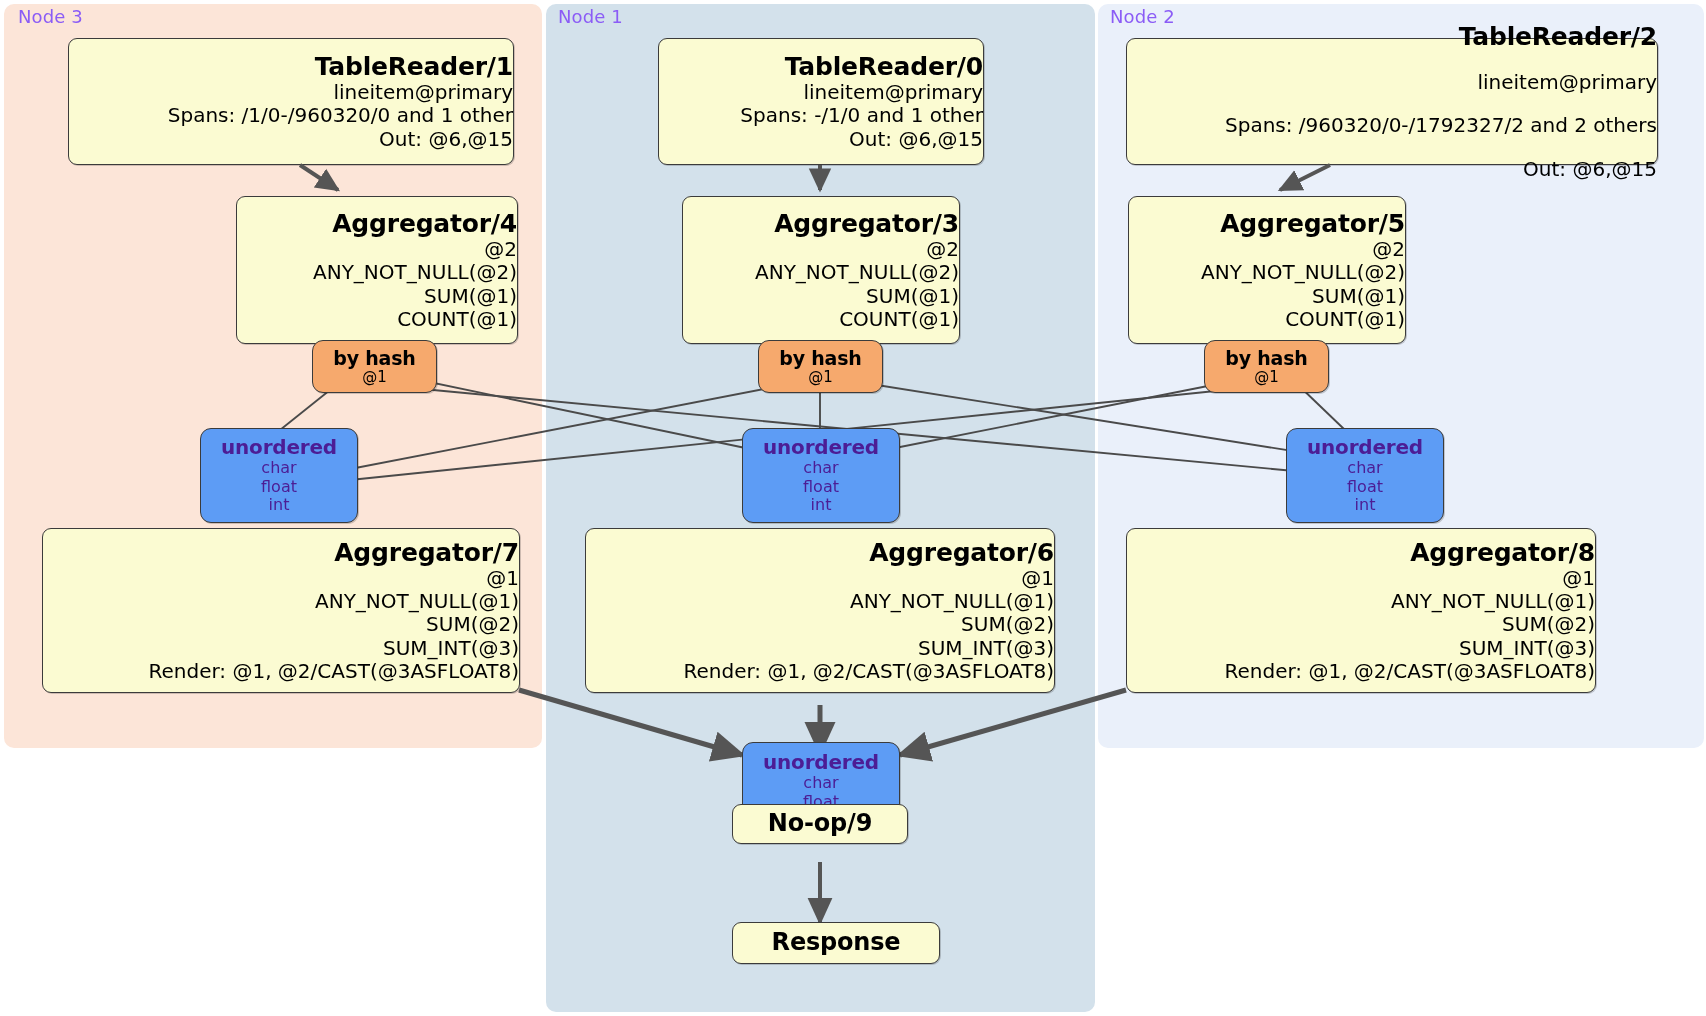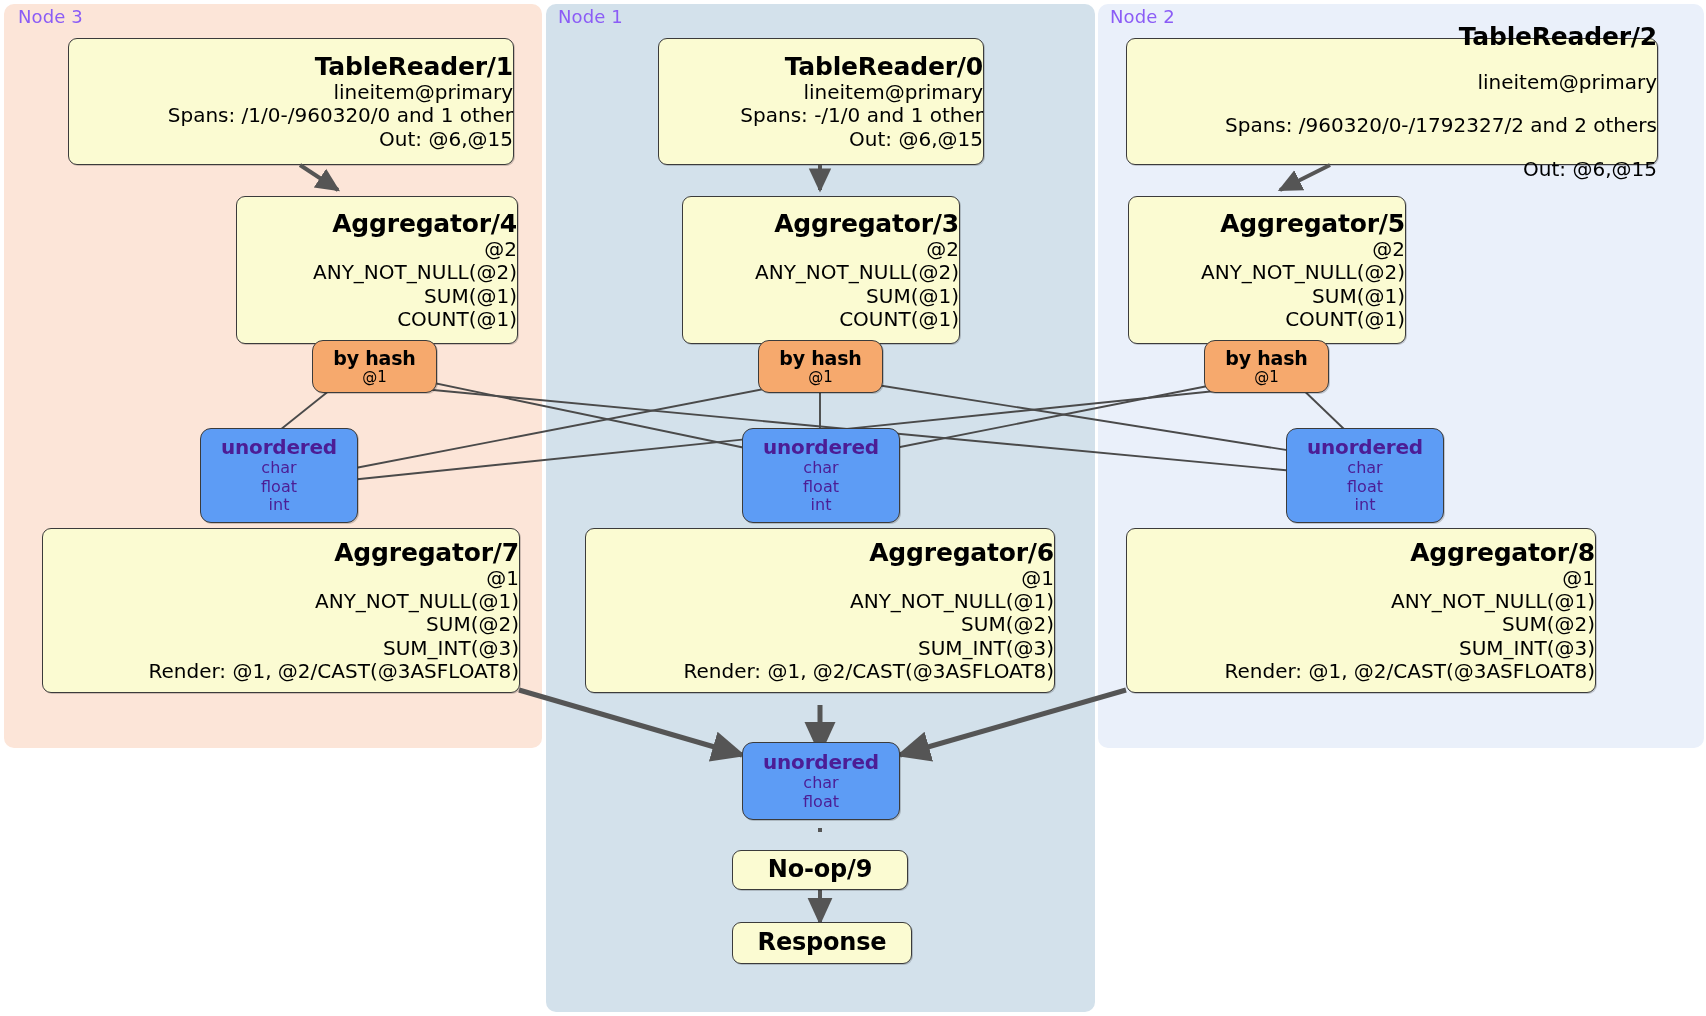--- a/index.html
+++ b/index.html
@@ -226,21 +226,21 @@
     <div class="line">SUM_INT(@3)</div>
     <div class="line">Render: @1, @2/CAST(@3ASFLOAT8)</div>
   </div>
 
   <div class="box sync" style="left:742px;top:742px;width:158px;height:78px;">
     <div class="title">unordered</div>
     <div class="line">char</div>
     <div class="line">float</div>
   </div>
 
-  <div class="box simple" style="left:732px;top:850px;width:176px;height:40px;z-index:7;">
+  <div class="box simple" style="left:732px;top:804px;width:176px;height:40px;z-index:7;">
     <div class="title">No-op/9</div>
   </div>
 
-  <div class="box simple" style="left:732px;top:922px;width:180px;height:42px;z-index:7;">
+  <div class="box simple" style="left:732px;top:922px;width:208px;height:42px;z-index:7;">
     <div class="title">Response</div>
   </div>
 
 </div>
 
 </body></html>

